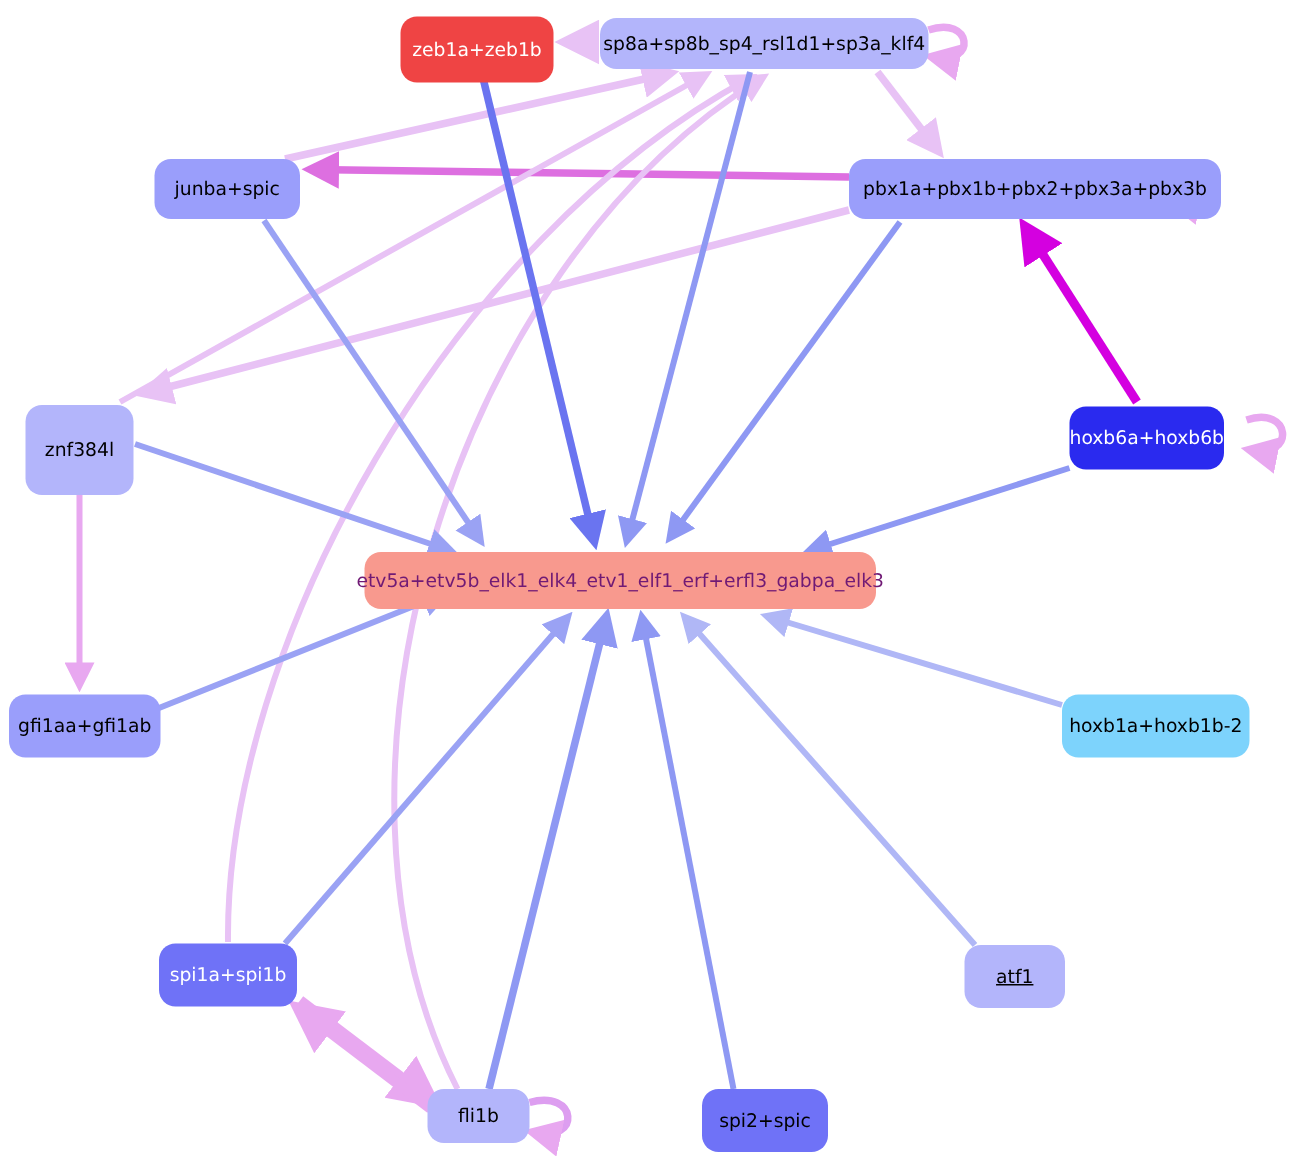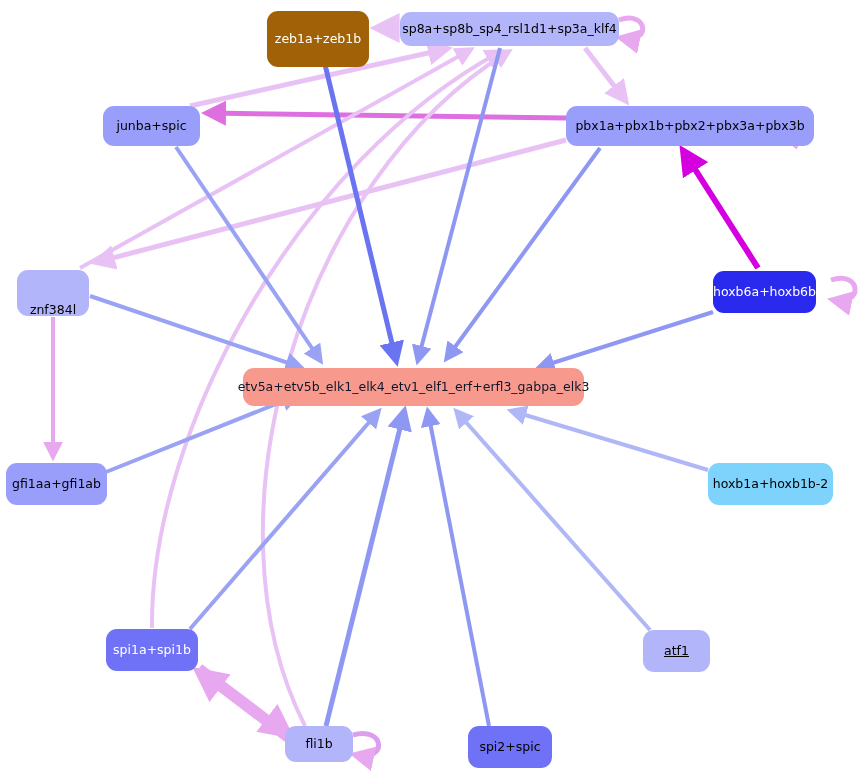--- a/index.html
+++ b/index.html
@@ -119,45 +119,45 @@
 
     <path d="M 650,630 L 457,412" stroke="#b0b7f6" stroke-width="4" fill="none" marker-end="url(#ah-blue-light)"></path>
 
     <path d="M 190,629 L 378,412" stroke="#9aa2f4" stroke-width="4" fill="none" marker-end="url(#ah-blue-mid)"></path>
 
     <path d="M 326,726 L 404,412" stroke="#8e98f3" stroke-width="5" fill="none" marker-end="url(#ah-blue-mid2)"></path>
 
     <path d="M 489,726 L 428,412" stroke="#8e98f3" stroke-width="4" fill="none" marker-end="url(#ah-blue-mid2)"></path>
   </svg>
 
-  <div class="node" style="left:267px; top:11px; width:102px; height:56px; background:#a16207; color:#ffffff;">
+  <div class="node" style="left:267px; top:11px; width:102px; height:44px; background:#ef4444; color:#ffffff;">
     <span class="node-label">zeb1a+zeb1b</span>
   </div>
 
   <div class="node" style="left:400px; top:12px; width:219px; height:34px; background:#b3b5fb; color:#000000;">
     <span class="node-label">sp8a+sp8b_sp4_rsl1d1+sp3a_klf4</span>
   </div>
 
   <div class="node" style="left:103px; top:106px; width:97px; height:40px; background:#9a9efb; color:#000000;">
     <span class="node-label">junba+spic</span>
   </div>
 
   <div class="node" style="left:566px; top:106px; width:248px; height:40px; background:#9a9efb; color:#000000;">
     <span class="node-label">pbx1a+pbx1b+pbx2+pbx3a+pbx3b</span>
   </div>
 
-  <div class="node" style="left:17px; top:270px; width:72px; height:46px; background:#b3b5fb; color:#000000;align-items:flex-end;">
+  <div class="node" style="left:17px; top:270px; width:72px; height:60px; background:#b3b5fb; color:#000000;">
     <span class="node-label">znf384l</span>
   </div>
 
   <div class="node" style="left:713px; top:271px; width:103px; height:42px; background:#2a2aef; color:#ffffff;">
     <span class="node-label">hoxb6a+hoxb6b</span>
   </div>
 
-  <div class="node" style="left:243px; top:368px; width:341px; height:38px; background:#f8998e; color:#0f172a; font-size:12.5px;">
+  <div class="node" style="left:243px; top:368px; width:341px; height:38px; background:#f8998e; color:#701a75; font-size:12.5px;">
     <span class="node-label">etv5a+etv5b_elk1_elk4_etv1_elf1_erf+erfl3_gabpa_elk3</span>
   </div>
 
   <div class="node" style="left:6px; top:463px; width:101px; height:42px; background:#9a9efb; color:#000000;">
     <span class="node-label">gfi1aa+gfi1ab</span>
   </div>
 
   <div class="node" style="left:708px; top:463px; width:125px; height:42px; background:#7dd3fc; color:#000000;">
     <span class="node-label">hoxb1a+hoxb1b-2</span>
   </div>

